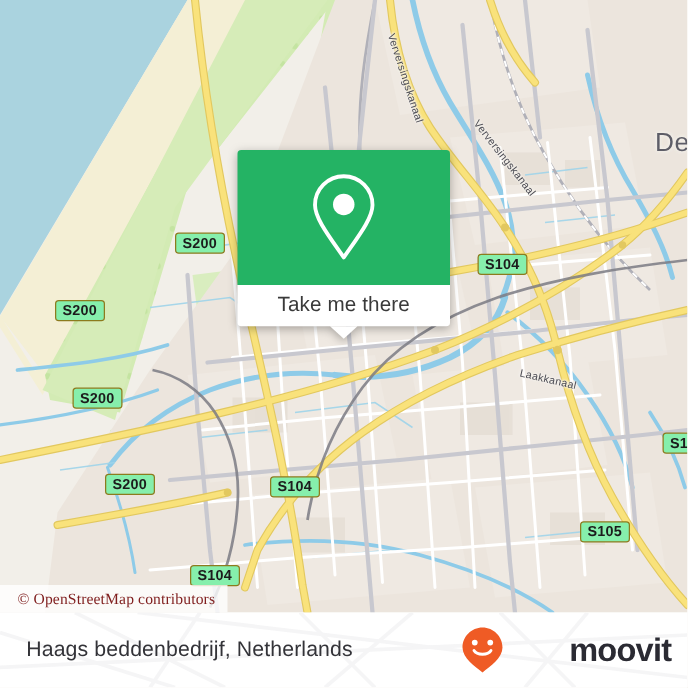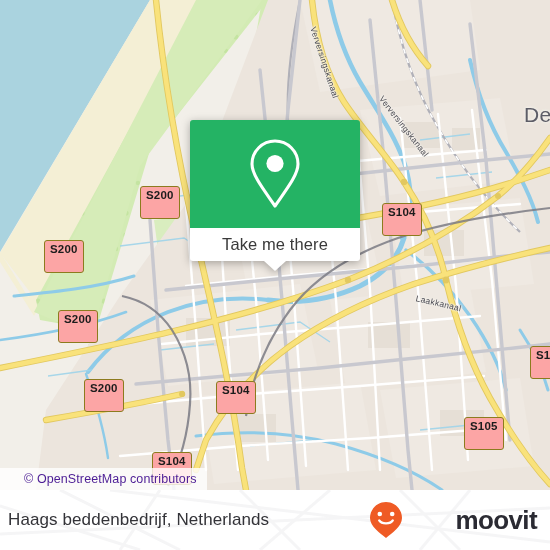--- a/index.html
+++ b/index.html
@@ -33,30 +33,30 @@
   .map-svg {
     position: absolute;
     left: 0;
     top: 0;
     display: block;
   }
 
   
   .shield {
     position: absolute;
-    background: #fca5a5;
+    background: #86efac;
     border: 1.6px solid #8c7b1e;
     border-radius: 3px;
     color: #1c1c1c;
     font-family: "Liberation Sans", sans-serif;
     font-size: 11.5px;
     font-weight: 700;
     letter-spacing: .2px;
     line-height: 1;
-    padding: 3px 5px 16px 5px;
+    padding: 3px 5px 0 5px;
     white-space: nowrap;
     box-sizing: border-box;
   }
 
   
   .street-label {
     position: absolute;
     font-family: "Liberation Sans", sans-serif;
     font-size: 8.5px;
     color: #4a4a52;
@@ -120,27 +120,27 @@
     border-right: 11px solid transparent;
     border-top: 10px solid #ffffff;
   }
 
   
   .attribution {
     position: absolute;
     left: 0;
     bottom: 0;
     height: 22px;
-    padding: 0 10px 0 24px;
+    padding: 0 10px 0 14px;
     display: flex;
     align-items: center;
     background: rgba(255,255,255,.80);
-    font-family: Liberation Sans, sans-serif;
+    font-family: Liberation Serif, serif;
     font-size: 12.5px;
-    color: #4c1d95;
+    color: #7f1d1d;
     letter-spacing: .1px;
   }
 
   
   .bottombar {
     position: absolute;
     left: 0;
     top: 490px;
     width: 550px;
     height: 60px;
@@ -152,21 +152,21 @@
     left: 0;
     top: 0;
     opacity: .55;
   }
   .bottombar-inner {
     position: relative;
     height: 100%;
     display: flex;
     align-items: center;
     justify-content: space-between;
-    padding: 0 13px 0 8px;
+    padding: 0 13px 0 21px;
     box-sizing: border-box;
   }
   .place-title {
     font-family: "Liberation Sans", sans-serif;
     font-size: 17px;
     color: #333338;
     letter-spacing: .1px;
     white-space: nowrap;
   }
   .brand {

